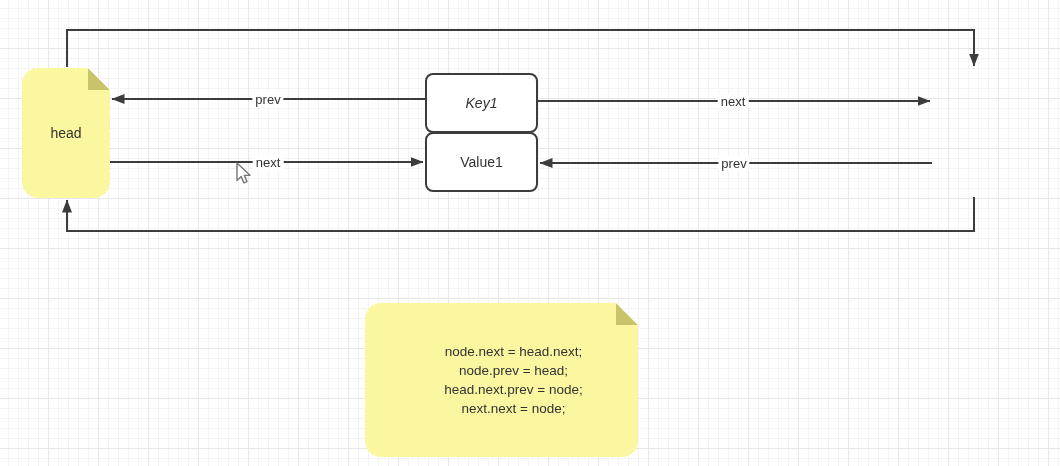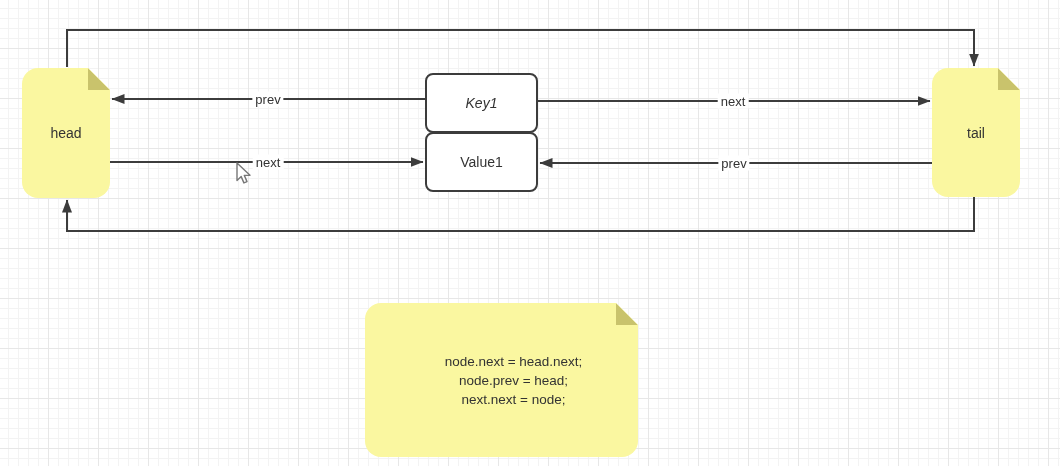--- a/index.html
+++ b/index.html
@@ -100,40 +100,38 @@
 
     <path class="connector" d="M 932 163 L 540 163" marker-end="url(#arrow)"></path>
 
     <path class="connector" d="M 974 197 L 974 231 L 67 231 L 67 200" marker-end="url(#arrow)"></path>
   </svg>
 
   <div class="sticky-note note-head">
     <span>head</span>
   </div>
 
-  <div class="sticky-note note-tail">
-    <span>tail</span>
-  </div>
 
   <div class="node-cell cell-key">
     <span>Key1</span>
   </div>
   <div class="node-cell cell-value">
     <span>Value1</span>
   </div>
 
   <span class="edge-label lbl-prev-left">prev</span>
   <span class="edge-label lbl-next-left">next</span>
   <span class="edge-label lbl-next-right">next</span>
   <span class="edge-label lbl-prev-right">prev</span>
 
   <div class="sticky-note note-code">
     <div class="code-lines">
       <span class="code-line">node.next = head.next;</span>
       <span class="code-line">node.prev = head;</span>
+      <span class="code-line">head.next.prev = node;</span>
       <span class="code-line">next.next = node;</span>
     </div>
   </div>
 
   <svg class="cursor" viewBox="0 0 17 24" xmlns="http://www.w3.org/2000/svg">
     <path d="M1 1 L1 18.5 L5.2 14.6 L7.9 20.9 L11 19.6 L8.3 13.4 L14 13.2 Z" fill="#ffffff" stroke="#777777" stroke-width="1.4" stroke-linejoin="round"></path>
   </svg>
 
 </div>
 

